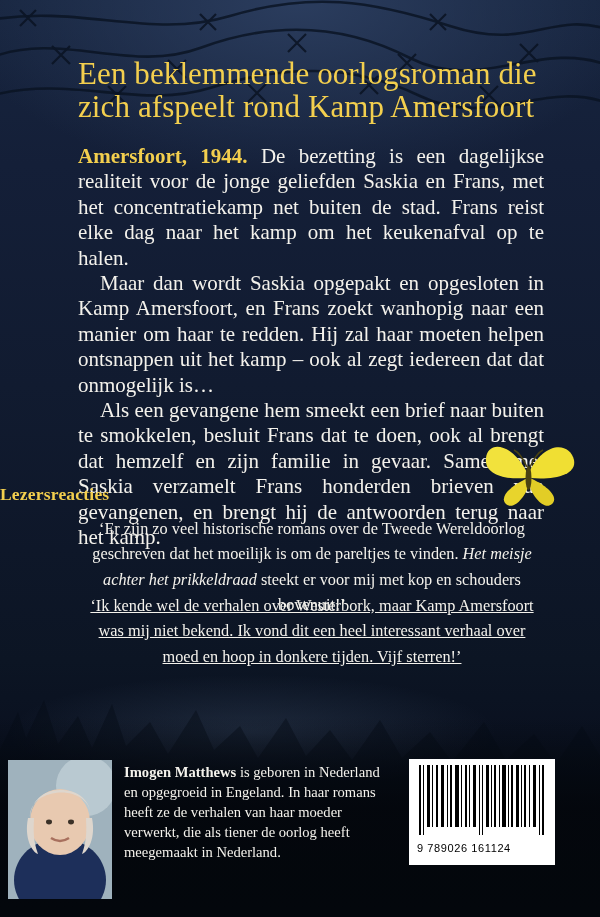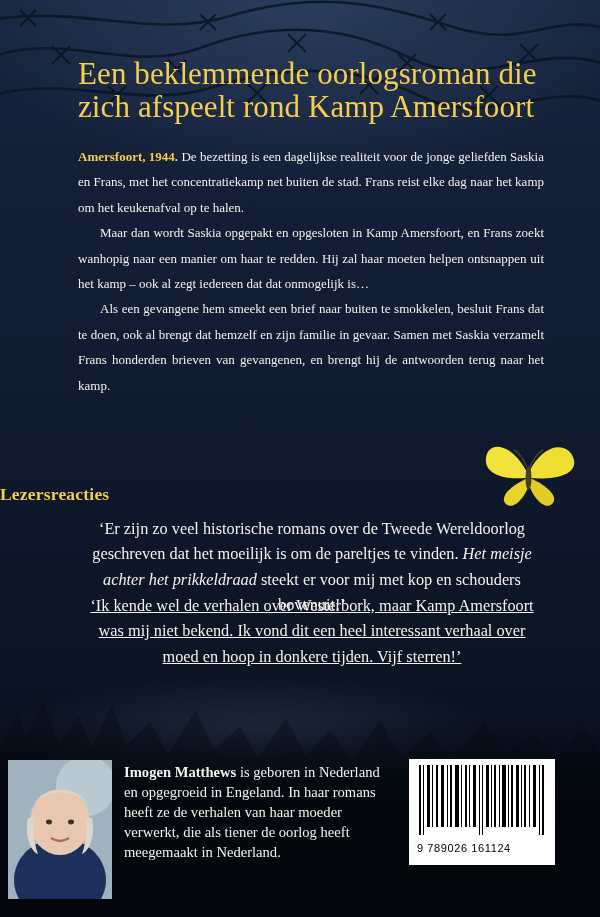--- a/index.html
+++ b/index.html
@@ -66,21 +66,21 @@
     color: #f3cf4e;
     font-size: 31px;
     line-height: 33px;
     font-weight: normal;
     letter-spacing: .1px;
   }
   .blurb {
     position: absolute;
     left: 78px; top: 144px;
     width: 466px;
-    font-size: 13px;
+    font-size: 21px;
     line-height: 25.4px;
     color: #f4f2ec;
     text-align: justify;
   }
   .blurb p { margin: 0; text-indent: 0; }
   .blurb p + p { text-indent: 22px; }
   .place {
     color: #f3cf4e;
     font-weight: bold;
   }

